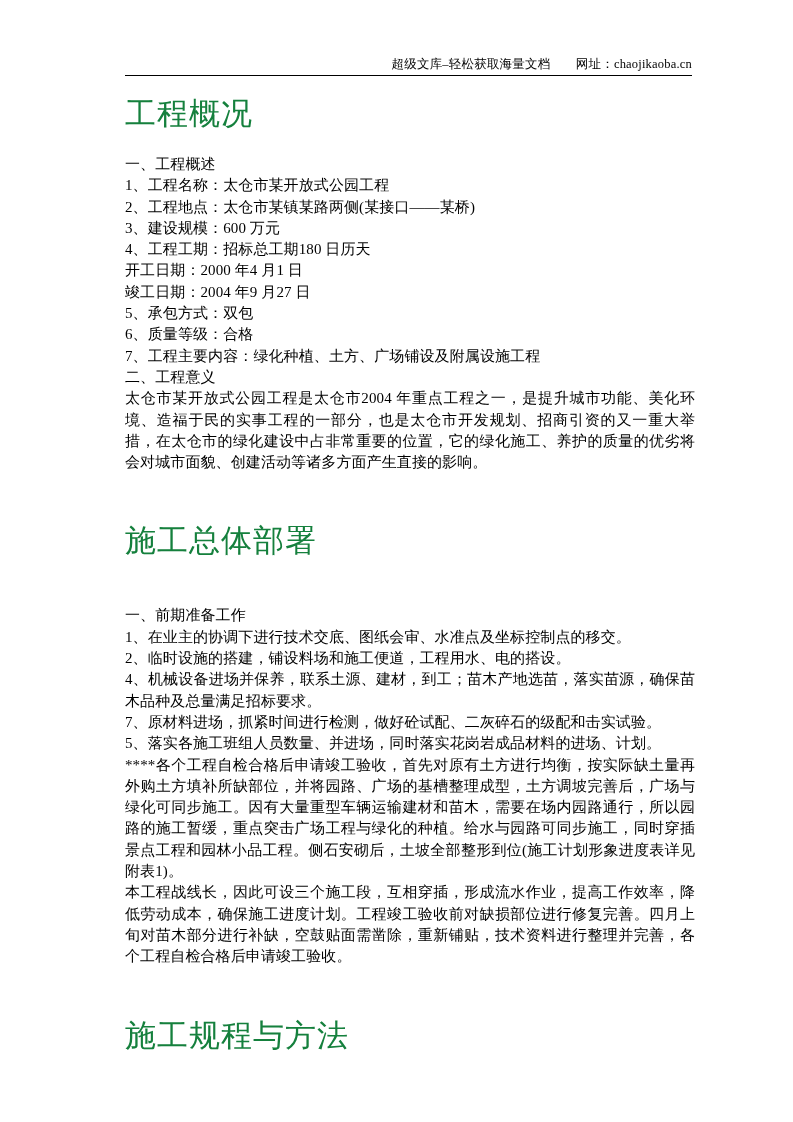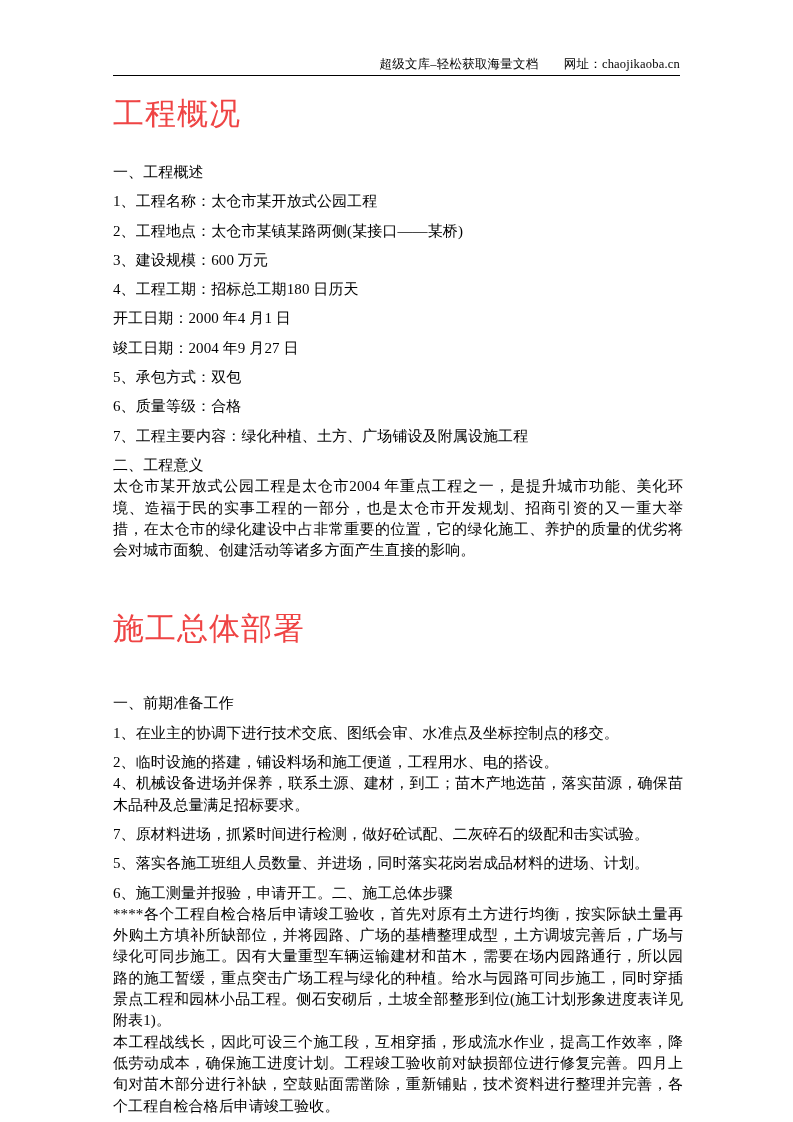--- a/index.html
+++ b/index.html
@@ -13,21 +13,21 @@
     height: 1122px;
     position: relative;
     overflow: hidden;
     font-family: "Liberation Serif", "DejaVu Serif", serif;
     color: #000000;
     -webkit-font-smoothing: antialiased;
   }
 
   .page {
     position: absolute;
-    left: 0; top: 0;
+    left: 12px; top: 0;
     width: 658px;
     height: 1122px;
     box-sizing: border-box;
   }
 
   
   .page-header {
     position: absolute;
     left: 113px;
     top: 56px;
@@ -63,41 +63,41 @@
 
   
   h1.doc-heading {
     margin: 0;
     padding: 0;
     font-family: Liberation Sans, sans-serif;
     font-size: 31px;
     font-weight: 400;
     line-height: 44px;
     letter-spacing: 1px;
-    color: #ef4444;
+    color: #15803d;
   }
   .heading-block-1 { margin-bottom: 14px; }
   .heading-block-2 { margin-top: 46px; margin-bottom: 42px; }
   .heading-block-3 { margin-top: 46px; }
 
   
   p.body-line,
   p.body-para {
     margin: 0;
     padding: 0;
     font-family: "Liberation Serif", "DejaVu Serif", serif;
     font-size: 15px;
     line-height: 21.3px;
     color: #000;
     text-align: justify;
     text-justify: inter-ideograph;
     letter-spacing: 0.1px;
   }
   p.body-para { text-align: justify; }
-  p.body-line { white-space: nowrap; margin-top: 8px; }
+  p.body-line { white-space: nowrap; }
   .small-gap { height: 4px; }
 </style>
 </head>
 <body>
 
 <div class="page">
 
   <div class="page-header">
     <span class="page-header-text">超级文库–轻松获取海量文档　　网址：chaojikaoba.cn</span>
     <hr class="page-header-rule">
@@ -130,21 +130,20 @@
     </div>
 
     <p class="body-line">一、前期准备工作</p>
     <p class="body-line">1、在业主的协调下进行技术交底、图纸会审、水准点及坐标控制点的移交。</p>
     <p class="body-line">2、临时设施的搭建，铺设料场和施工便道，工程用水、电的搭设。</p>
 
     <p class="body-para">4、机械设备进场并保养，联系土源、建材，到工；苗木产地选苗，落实苗源，确保苗木品种及总量满足招标要求。</p>
 
     <p class="body-line">7、原材料进场，抓紧时间进行检测，做好砼试配、二灰碎石的级配和击实试验。</p>
     <p class="body-line">5、落实各施工班组人员数量、并进场，同时落实花岗岩成品材料的进场、计划。</p>
-    <p class="body-line">6、施工测量并报验，申请开工。二、施工总体步骤</p>
 
     <p class="body-para">****各个工程自检合格后申请竣工验收，首先对原有土方进行均衡，按实际缺土量再外购土方填补所缺部位，并将园路、广场的基槽整理成型，土方调坡完善后，广场与绿化可同步施工。因有大量重型车辆运输建材和苗木，需要在场内园路通行，所以园路的施工暂缓，重点突击广场工程与绿化的种植。给水与园路可同步施工，同时穿插景点工程和园林小品工程。侧石安砌后，土坡全部整形到位(施工计划形象进度表详见附表1)。</p>
     <p class="body-para">本工程战线长，因此可设三个施工段，互相穿插，形成流水作业，提高工作效率，降低劳动成本，确保施工进度计划。工程竣工验收前对缺损部位进行修复完善。四月上旬对苗木部分进行补缺，空鼓贴面需凿除，重新铺贴，技术资料进行整理并完善，各个工程自检合格后申请竣工验收。</p>
 
     <div class="heading-block-3">
       <h1 class="doc-heading">施工规程与方法</h1>
     </div>
 
   </div>
 </div>

